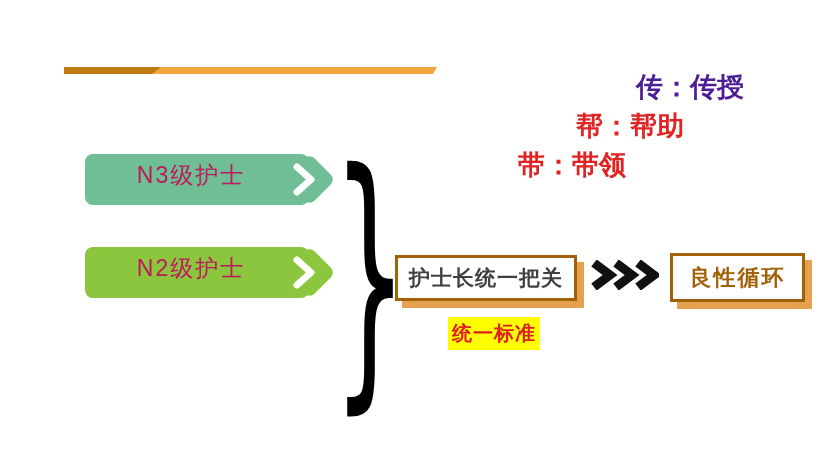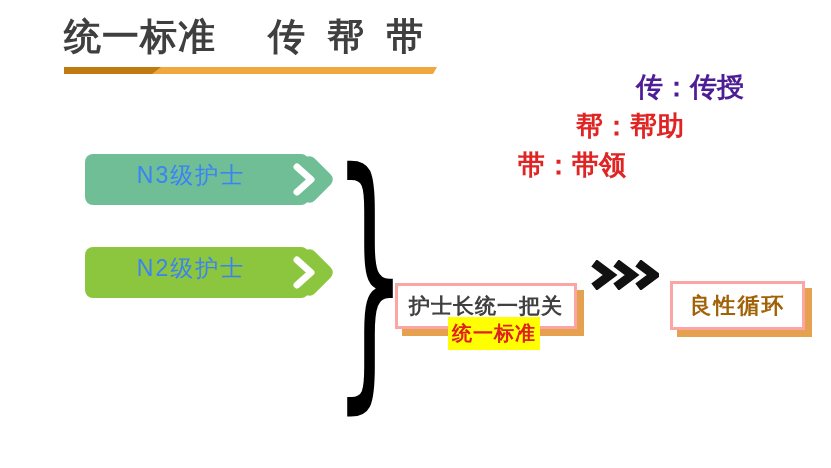--- a/index.html
+++ b/index.html
@@ -37,59 +37,56 @@
   .banner-n2 { top:247px; }
   .banner-n1 { top:339px; }
   .banner-rect { position:absolute; left:0; top:0; width:224px; height:51px; border-radius:8px; }
   .banner-tip {
     position:absolute; left:206px; top:7px; width:37px; height:37px;
     transform:rotate(45deg); border-radius:7px;
   }
   .banner-label {
     position:absolute; left:0; top:0; width:212px; height:43px;
     display:flex; align-items:center; justify-content:center;
-    color:#3b82f6; font-size:23px; font-weight:500; letter-spacing:2px;
+    color:#be185d; font-size:23px; font-weight:500; letter-spacing:2px;
   }
   .banner-chevron { position:absolute; left:207px; top:9px; }
 
   
   .brace {
     position:absolute; left:339px; top:141px; width:62px; height:268px;
     display:flex; align-items:center; justify-content:center;
     font-size:118px; line-height:1; color:#000;
     font-family:"DejaVu Sans", sans-serif;
   }
   .brace span { display:block; transform:scaleY(2.35); }
 
   
   .hardbox {
-    position:absolute; background:#FFFFFF; border:3px solid #fca5a5;
+    position:absolute; background:#FFFFFF; border:3px solid #a16207;
     display:flex; align-items:center; justify-content:center;
-    font-weight:700; box-sizing:border-box;margin-top:28px;
+    font-weight:700; box-sizing:border-box;
   }
   .gate-box { left:395px; top:255px; width:182px; height:46px; font-size:21px; letter-spacing:1px; }
   .result-box { left:670px; top:253px; width:135px; height:49px; font-size:22px; letter-spacing:2px; }
 
   
   .caption {
     position:absolute; left:448px; top:317px; font-size:20px; font-weight:700;
     padding:3px 4px; letter-spacing:1px; white-space:nowrap;
   }
 
   
   .triple-chevron { position:absolute; left:589px; top:260px; }
 </style>
 </head>
 <body>
 
 <div class="slide">
 
-  <div class="title" style="color: rgb(63, 63, 63);">
-    <span class="t1">统一标准</span><span class="t2">传 帮 带</span>
-  </div>
   <div class="underline-light" style="background-color: rgb(240, 167, 64);"></div>
   <div class="underline-dark" style="background-color: rgb(191, 122, 18);"></div>
 
   <div class="def def-0" style="color: #4c1d95; text-align: center;">传：传授</div>
   <div class="def def-2" style="color: rgb(223, 36, 35);">带：带领</div>
   <div class="def def-1" style="color: rgb(223, 36, 35);">帮：帮助</div>
 
   <div class="banner banner-n3">
     <div class="banner-rect" style="background-color: rgb(111, 190, 150);"></div>
     <div class="banner-tip" style="background-color: rgb(111, 190, 150);"></div>

